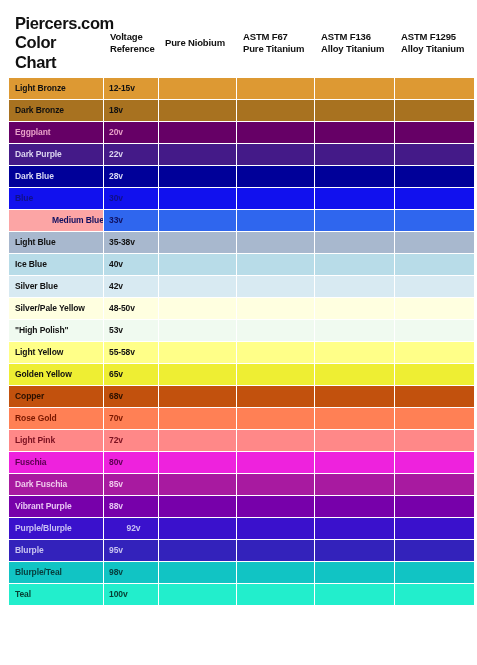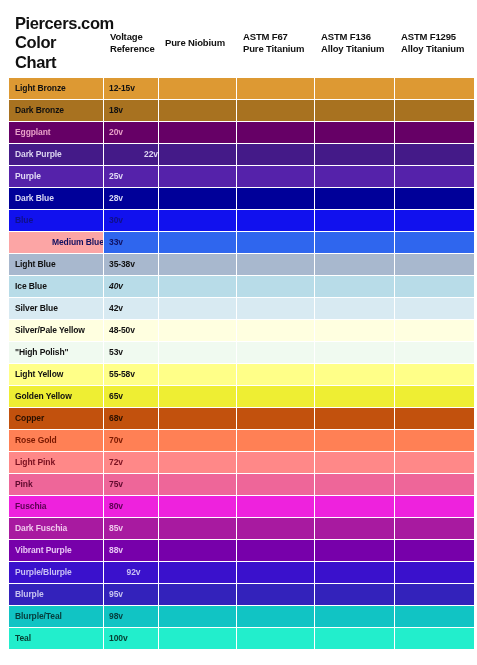--- a/index.html
+++ b/index.html
@@ -117,33 +117,25 @@
         <tr>
           <td style="background: rgb(102, 0, 102); color: rgb(232, 160, 200);">Eggplant</td>
           <td class="volt-cell" style="background: rgb(102, 0, 102); color: rgb(232, 160, 200);">20v</td>
           <td class="swatch-cell" style="background: rgb(102, 0, 102);"></td>
           <td class="swatch-cell" style="background: rgb(102, 0, 102);"></td>
           <td class="swatch-cell" style="background: rgb(102, 0, 102);"></td>
           <td class="swatch-cell" style="background: rgb(102, 0, 102);"></td>
         </tr>
         <tr>
           <td style="background: rgb(68, 26, 136); color: rgb(220, 212, 240);">Dark Purple</td>
-          <td class="volt-cell" style="background: rgb(68, 26, 136); color: rgb(220, 212, 240); text-align: right;">22v</td>
-          <td class="swatch-cell" style="background: rgb(68, 26, 136);"></td>
-          <td class="swatch-cell" style="background: rgb(68, 26, 136);"></td>
-          <td class="swatch-cell" style="background: rgb(68, 26, 136);"></td>
-          <td class="swatch-cell" style="background: rgb(68, 26, 136);"></td>
-        </tr>
-        <tr>
-          <td style="background: rgb(85, 34, 170); color: rgb(224, 216, 244);">Purple</td>
-          <td class="volt-cell" style="background: rgb(85, 34, 170); color: rgb(224, 216, 244);">25v</td>
-          <td class="swatch-cell" style="background: rgb(85, 34, 170);"></td>
-          <td class="swatch-cell" style="background: rgb(85, 34, 170);"></td>
-          <td class="swatch-cell" style="background: rgb(85, 34, 170);"></td>
-          <td class="swatch-cell" style="background: rgb(85, 34, 170);"></td>
+          <td class="volt-cell" style="background: rgb(68, 26, 136); color: rgb(220, 212, 240);">22v</td>
+          <td class="swatch-cell" style="background: rgb(68, 26, 136);"></td>
+          <td class="swatch-cell" style="background: rgb(68, 26, 136);"></td>
+          <td class="swatch-cell" style="background: rgb(68, 26, 136);"></td>
+          <td class="swatch-cell" style="background: rgb(68, 26, 136);"></td>
         </tr>
         <tr>
           <td style="background: rgb(0, 0, 153); color: rgb(216, 216, 244);">Dark Blue</td>
           <td class="volt-cell" style="background: rgb(0, 0, 153); color: rgb(216, 216, 244);">28v</td>
           <td class="swatch-cell" style="background: rgb(0, 0, 153);"></td>
           <td class="swatch-cell" style="background: rgb(0, 0, 153);"></td>
           <td class="swatch-cell" style="background: rgb(0, 0, 153);"></td>
           <td class="swatch-cell" style="background: rgb(0, 0, 153);"></td>
         </tr>
         <tr>
@@ -165,21 +157,21 @@
         <tr>
           <td style="background: rgb(168, 184, 206); color: rgb(17, 17, 17);">Light Blue</td>
           <td class="volt-cell" style="background: rgb(168, 184, 206); color: rgb(17, 17, 17);">35-38v</td>
           <td class="swatch-cell" style="background: rgb(168, 184, 206);"></td>
           <td class="swatch-cell" style="background: rgb(168, 184, 206);"></td>
           <td class="swatch-cell" style="background: rgb(168, 184, 206);"></td>
           <td class="swatch-cell" style="background: rgb(168, 184, 206);"></td>
         </tr>
         <tr>
           <td style="background: rgb(184, 220, 232); color: rgb(17, 17, 17);">Ice Blue</td>
-          <td class="volt-cell" style="background: rgb(184, 220, 232); color: rgb(17, 17, 17); font-style: italic;">40v</td>
+          <td class="volt-cell" style="background: rgb(184, 220, 232); color: rgb(17, 17, 17);">40v</td>
           <td class="swatch-cell" style="background: rgb(184, 220, 232);"></td>
           <td class="swatch-cell" style="background: rgb(184, 220, 232);"></td>
           <td class="swatch-cell" style="background: rgb(184, 220, 232);"></td>
           <td class="swatch-cell" style="background: rgb(184, 220, 232);"></td>
         </tr>
         <tr>
           <td style="background: rgb(216, 234, 242); color: rgb(17, 17, 17);">Silver Blue</td>
           <td class="volt-cell" style="background: rgb(216, 234, 242); color: rgb(17, 17, 17);">42v</td>
           <td class="swatch-cell" style="background: rgb(216, 234, 242);"></td>
           <td class="swatch-cell" style="background: rgb(216, 234, 242);"></td>
@@ -234,28 +226,20 @@
           <td class="swatch-cell" style="background: rgb(255, 128, 85);"></td>
           <td class="swatch-cell" style="background: rgb(255, 128, 85);"></td>
         </tr>
         <tr>
           <td style="background: rgb(255, 136, 136); color: rgb(122, 16, 32);">Light Pink</td>
           <td class="volt-cell" style="background: rgb(255, 136, 136); color: rgb(122, 16, 32);">72v</td>
           <td class="swatch-cell" style="background: rgb(255, 136, 136);"></td>
           <td class="swatch-cell" style="background: rgb(255, 136, 136);"></td>
           <td class="swatch-cell" style="background: rgb(255, 136, 136);"></td>
           <td class="swatch-cell" style="background: rgb(255, 136, 136);"></td>
-        </tr>
-        <tr>
-          <td style="background: rgb(238, 102, 153); color: rgb(94, 10, 46);">Pink</td>
-          <td class="volt-cell" style="background: rgb(238, 102, 153); color: rgb(94, 10, 46);">75v</td>
-          <td class="swatch-cell" style="background: rgb(238, 102, 153);"></td>
-          <td class="swatch-cell" style="background: rgb(238, 102, 153);"></td>
-          <td class="swatch-cell" style="background: rgb(238, 102, 153);"></td>
-          <td class="swatch-cell" style="background: rgb(238, 102, 153);"></td>
         </tr>
         <tr>
           <td style="background: rgb(238, 34, 221); color: rgb(90, 0, 80);">Fuschia</td>
           <td class="volt-cell" style="background: rgb(238, 34, 221); color: rgb(90, 0, 80);">80v</td>
           <td class="swatch-cell" style="background: rgb(238, 34, 221);"></td>
           <td class="swatch-cell" style="background: rgb(238, 34, 221);"></td>
           <td class="swatch-cell" style="background: rgb(238, 34, 221);"></td>
           <td class="swatch-cell" style="background: rgb(238, 34, 221);"></td>
         </tr>
         <tr>

